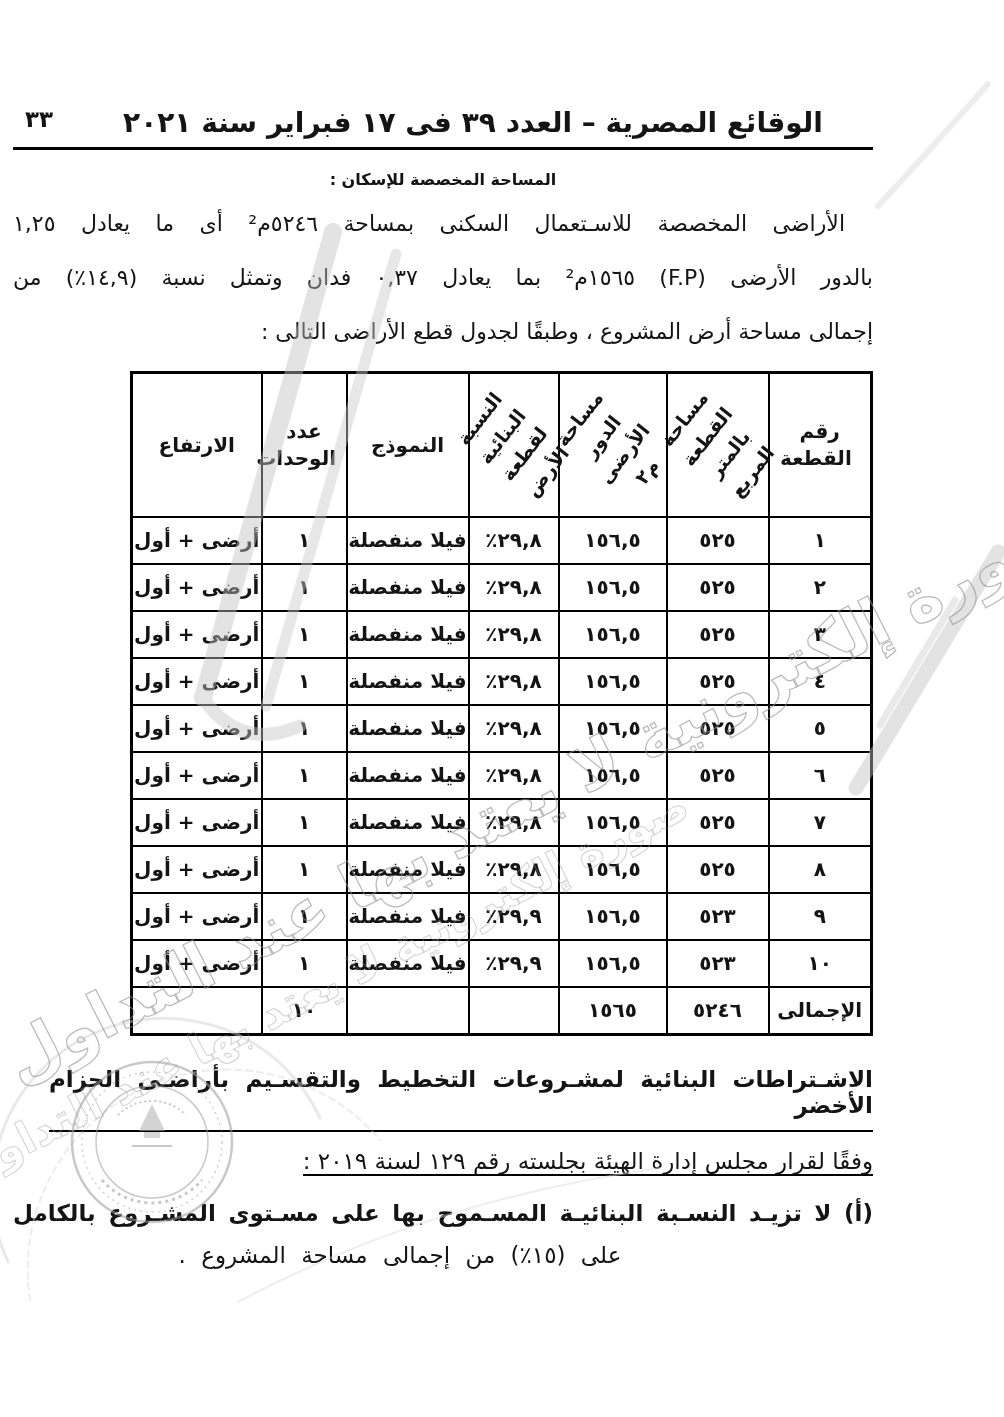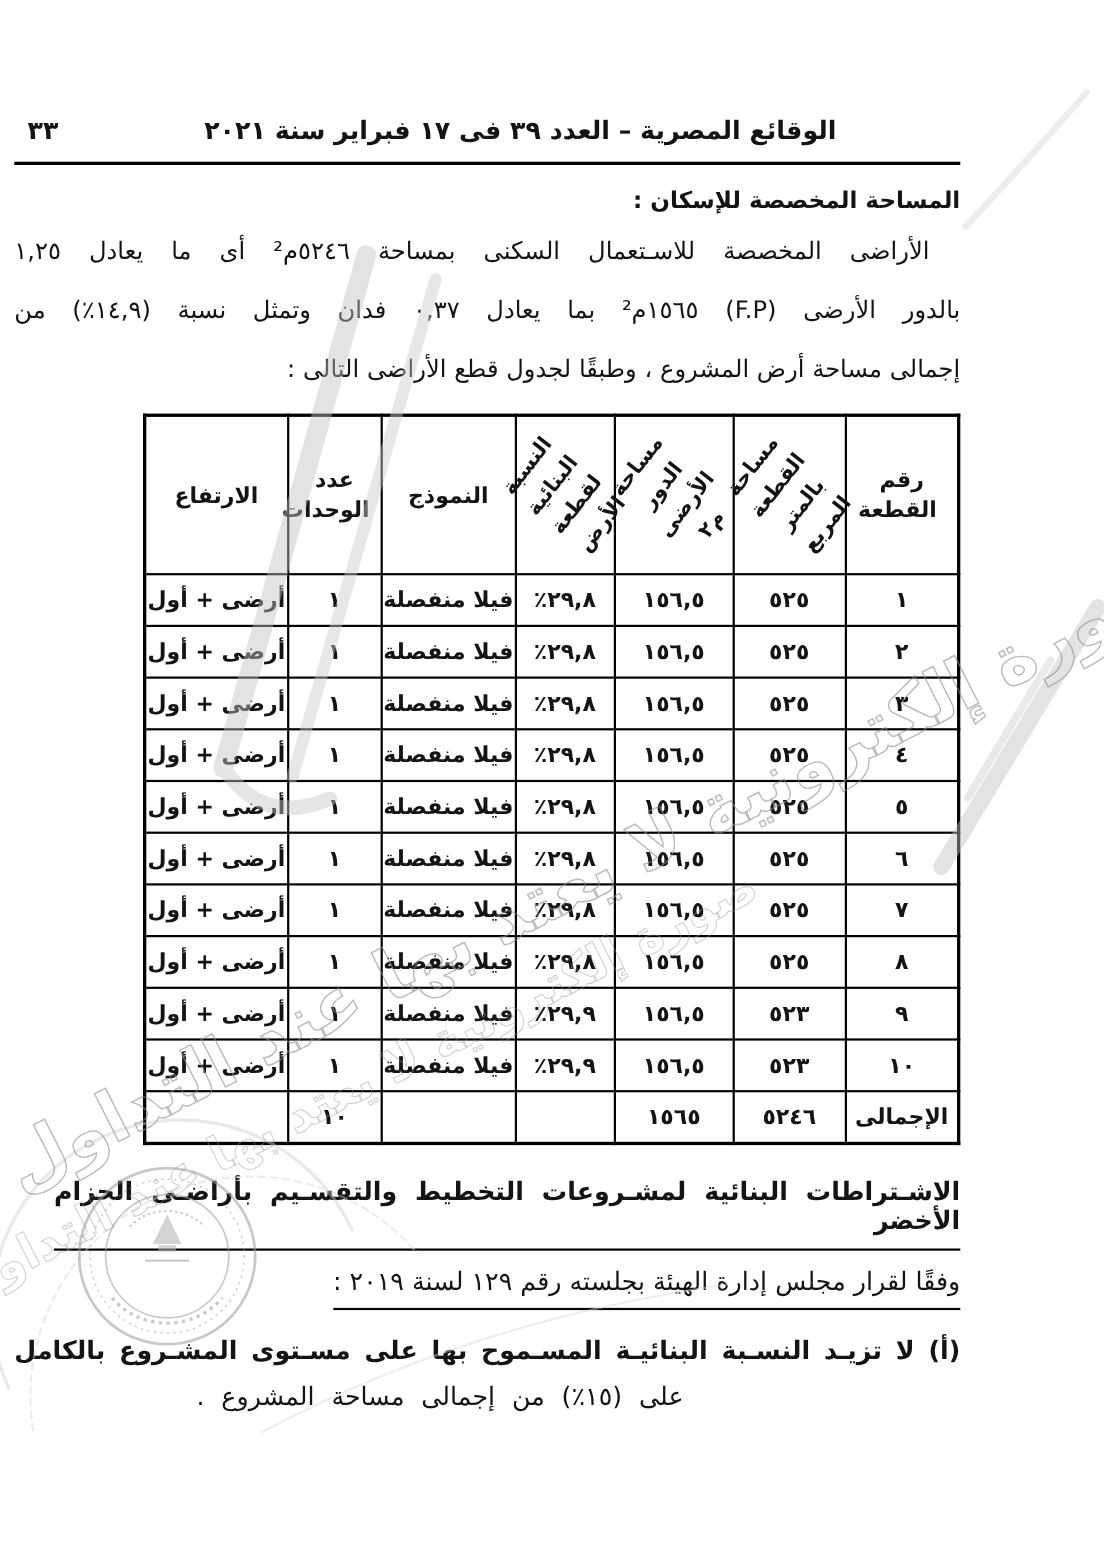--- a/index.html
+++ b/index.html
@@ -11,41 +11,41 @@
     direction: rtl;
     position: relative;
     overflow: hidden;
     color: #141414;
   }
 
   .content { position: absolute; top: 0; right: 131px; width: 860px; z-index: 1; }
 
   .doc-header { position: relative; margin-top: 100px; height: 50px; border-bottom: 3px solid #000; }
   .page-num { position: absolute; left: 12px; top: 6px; font-size: 23px; font-weight: bold; }
-  .doc-title { position: absolute; top: 6px; left: 0; right: 0; text-align: center; transform: translateX(30px); font-size: 23px; font-weight: bold; white-space: nowrap; }
-
-  .section-title { margin-top: 20px; font-size: 21px; font-weight: bold; text-align: right; }
+  .doc-title { position: absolute; top: 6px; left: 0; right: 0; text-align: center; transform: translateX(30px); font-size: 28px; font-weight: bold; white-space: nowrap; }
+
+  .section-title { margin-top: 20px; font-size: 16px; font-weight: bold; text-align: center; }
 
   .para { margin-top: 8px; font-size: 22px; }
   .para-line { height: 54px; line-height: 54px; }
   .jl { text-align: justify; text-align-last: justify; }
   .indent1 { padding-right: 28px; }
   .para-last { text-align: right; }
 
   .plots-table { margin-top: 12px; border-collapse: collapse; width: 740px; table-layout: fixed; border: 3px solid #000; }
   .plots-table th, .plots-table td { border: 2px solid #000; text-align: center; vertical-align: middle; font-weight: bold; padding: 0; }
   .plots-table thead th { height: 144px; font-size: 20px; }
   .plots-table tbody td { height: 47px; font-size: 20px; }
   .plots-table .total-row td { height: 48px; }
   .diag { display: inline-block; transform: rotate(-52deg); width: 90px; line-height: 1.5; font-size: 19px; font-weight: bold; }
   .hwrap { width: 64px; margin: 11px auto; line-height: 1.35; }
 
   .conditions-title { margin-top: 30px; font-size: 23px; font-weight: bold; text-align: justify; text-align-last: justify; border-bottom: 2.5px solid #000; padding-bottom: 12px; margin-left: 36px; }
   .decision-line { margin-top: 16px; font-size: 23px; text-align: right; }
-  .decision-line .u { display: inline-block; border-bottom: 2.5px solid #000; padding-bottom: 10px; }
+  .decision-line .u { display: inline-block; border-bottom: 2.5px solid #000; }
   .item-a-1 { margin-top: 24px; font-size: 23px; text-align: justify; text-align-last: justify; font-weight: bold; }
   .item-a-2 { margin-top: 16px; font-size: 23px; text-align: center; padding-right: 86px; word-spacing: 8px; }
 
   .watermark { position: absolute; top: 0; left: 0; z-index: 2; pointer-events: none; }
   .watermark text { font-family: "DejaVu Sans", sans-serif; font-weight: bold; direction: rtl; }
 </style>
 </head>
 <body>
 
 <div class="content">

